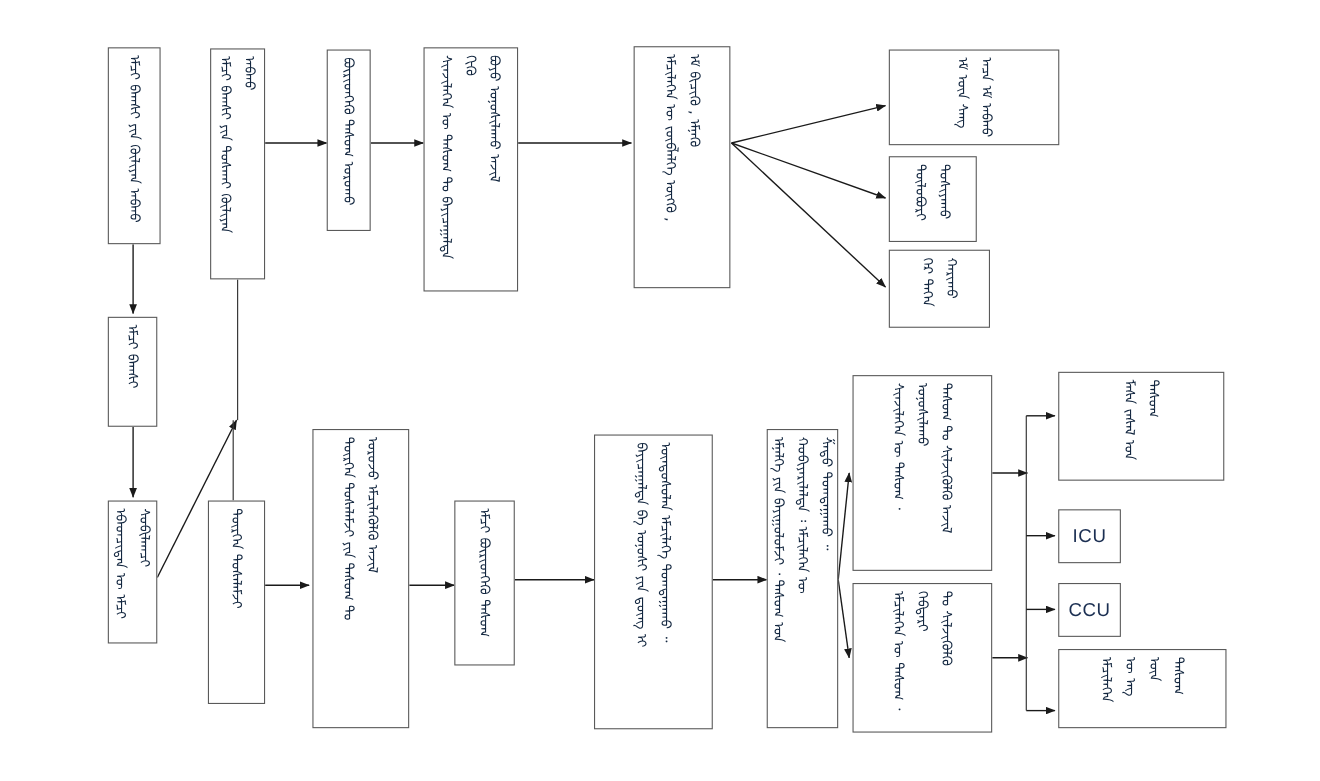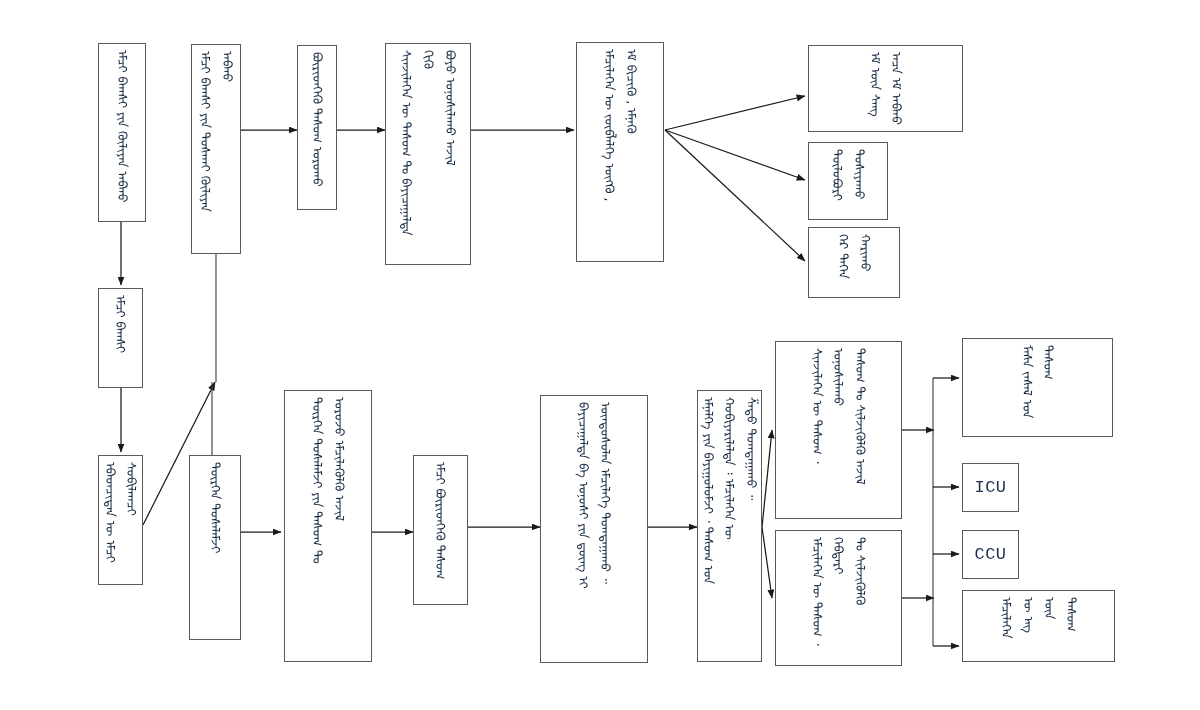--- a/index.html
+++ b/index.html
@@ -43,21 +43,21 @@
     text-align: left;
     direction: ltr;
     max-height: 100%;
     transform: none;
   }
   .node.latin {
     align-items: center;
     justify-content: center;
   }
   .latin-label {
-    font-family: Liberation Mono, monospace;
+    font-family: Liberation Sans, sans-serif;
     font-size: 17px;
     color: #1b2f52;
     letter-spacing: 0.5px;
   }
   
   #wires {
     position: absolute;
     left: 0;
     top: 0;
     width: 1200px;

